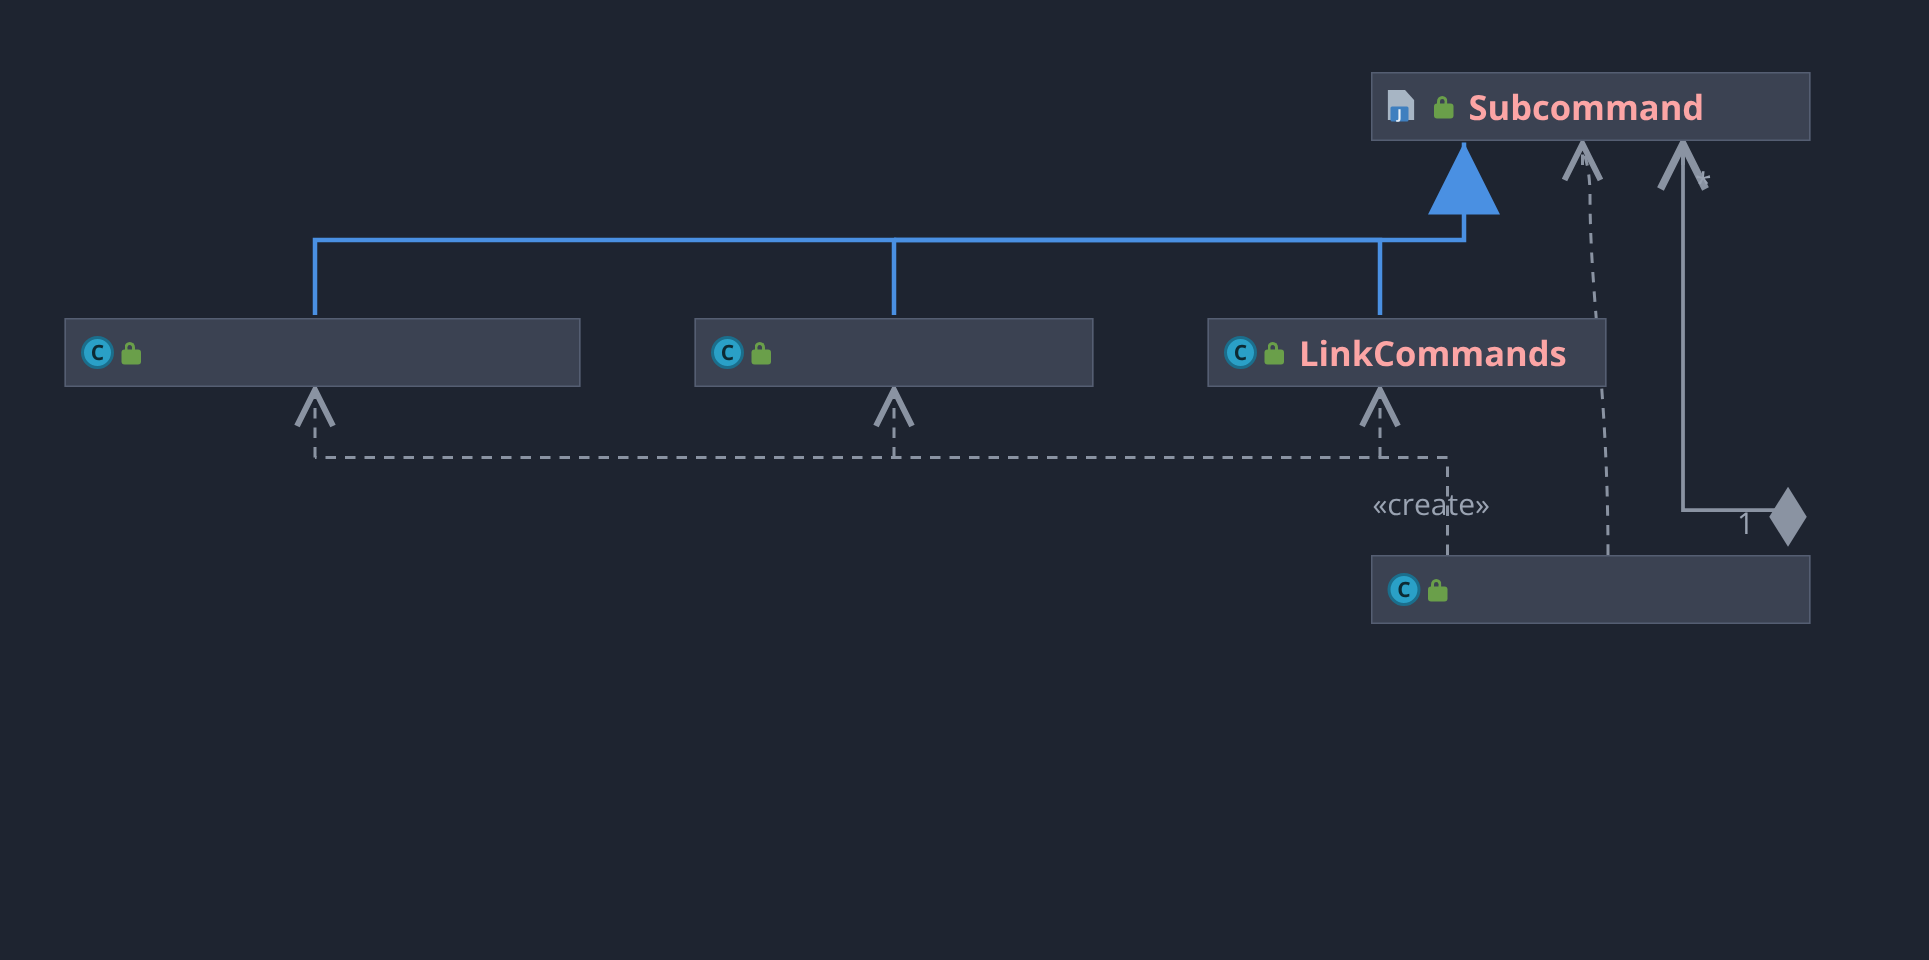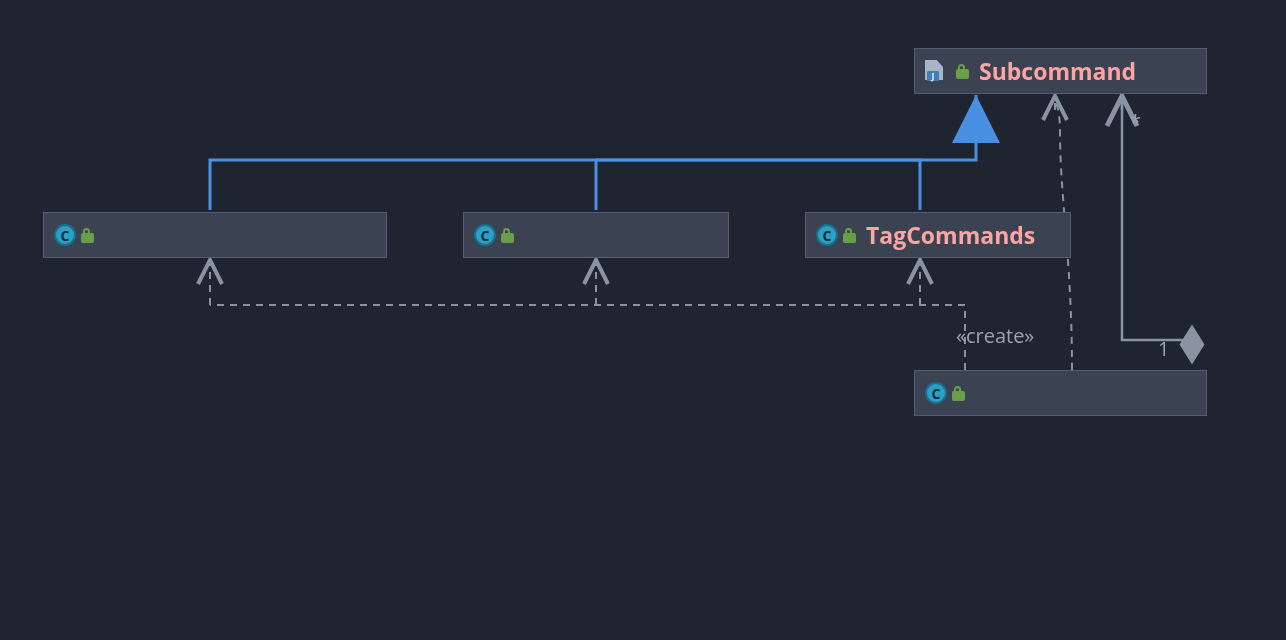--- a/index.html
+++ b/index.html
@@ -172,29 +172,29 @@
       <span class="c-badge">C</span>
       <span class="lock-badge"></span>
     </span>
   </div>
 
   <div class="node" style="left:805px; top:212px; width:266px; height:46px;">
     <span class="icon-stack">
       <span class="c-badge">C</span>
       <span class="lock-badge"></span>
     </span>
-    <span class="node-label">TagCommands</span>
+    <span class="node-label">LinkCommands</span>
   </div>
 
   <div class="node" style="left:914px; top:370px; width:293px; height:46px;">
     <span class="icon-stack">
       <span class="c-badge">C</span>
       <span class="lock-badge"></span>
     </span>
   </div>
 
-  <div class="edge-label" style="left:956px; top:322px;">«create»</div>
+  <div class="edge-label" style="left:915px; top:322px;">«create»</div>
 
   <div class="edge-label" style="left:1130px; top:108px;">*</div>
 
   <div class="edge-label" style="left:1158px; top:335px;">1</div>
 
 </div>
 
 </body></html>

